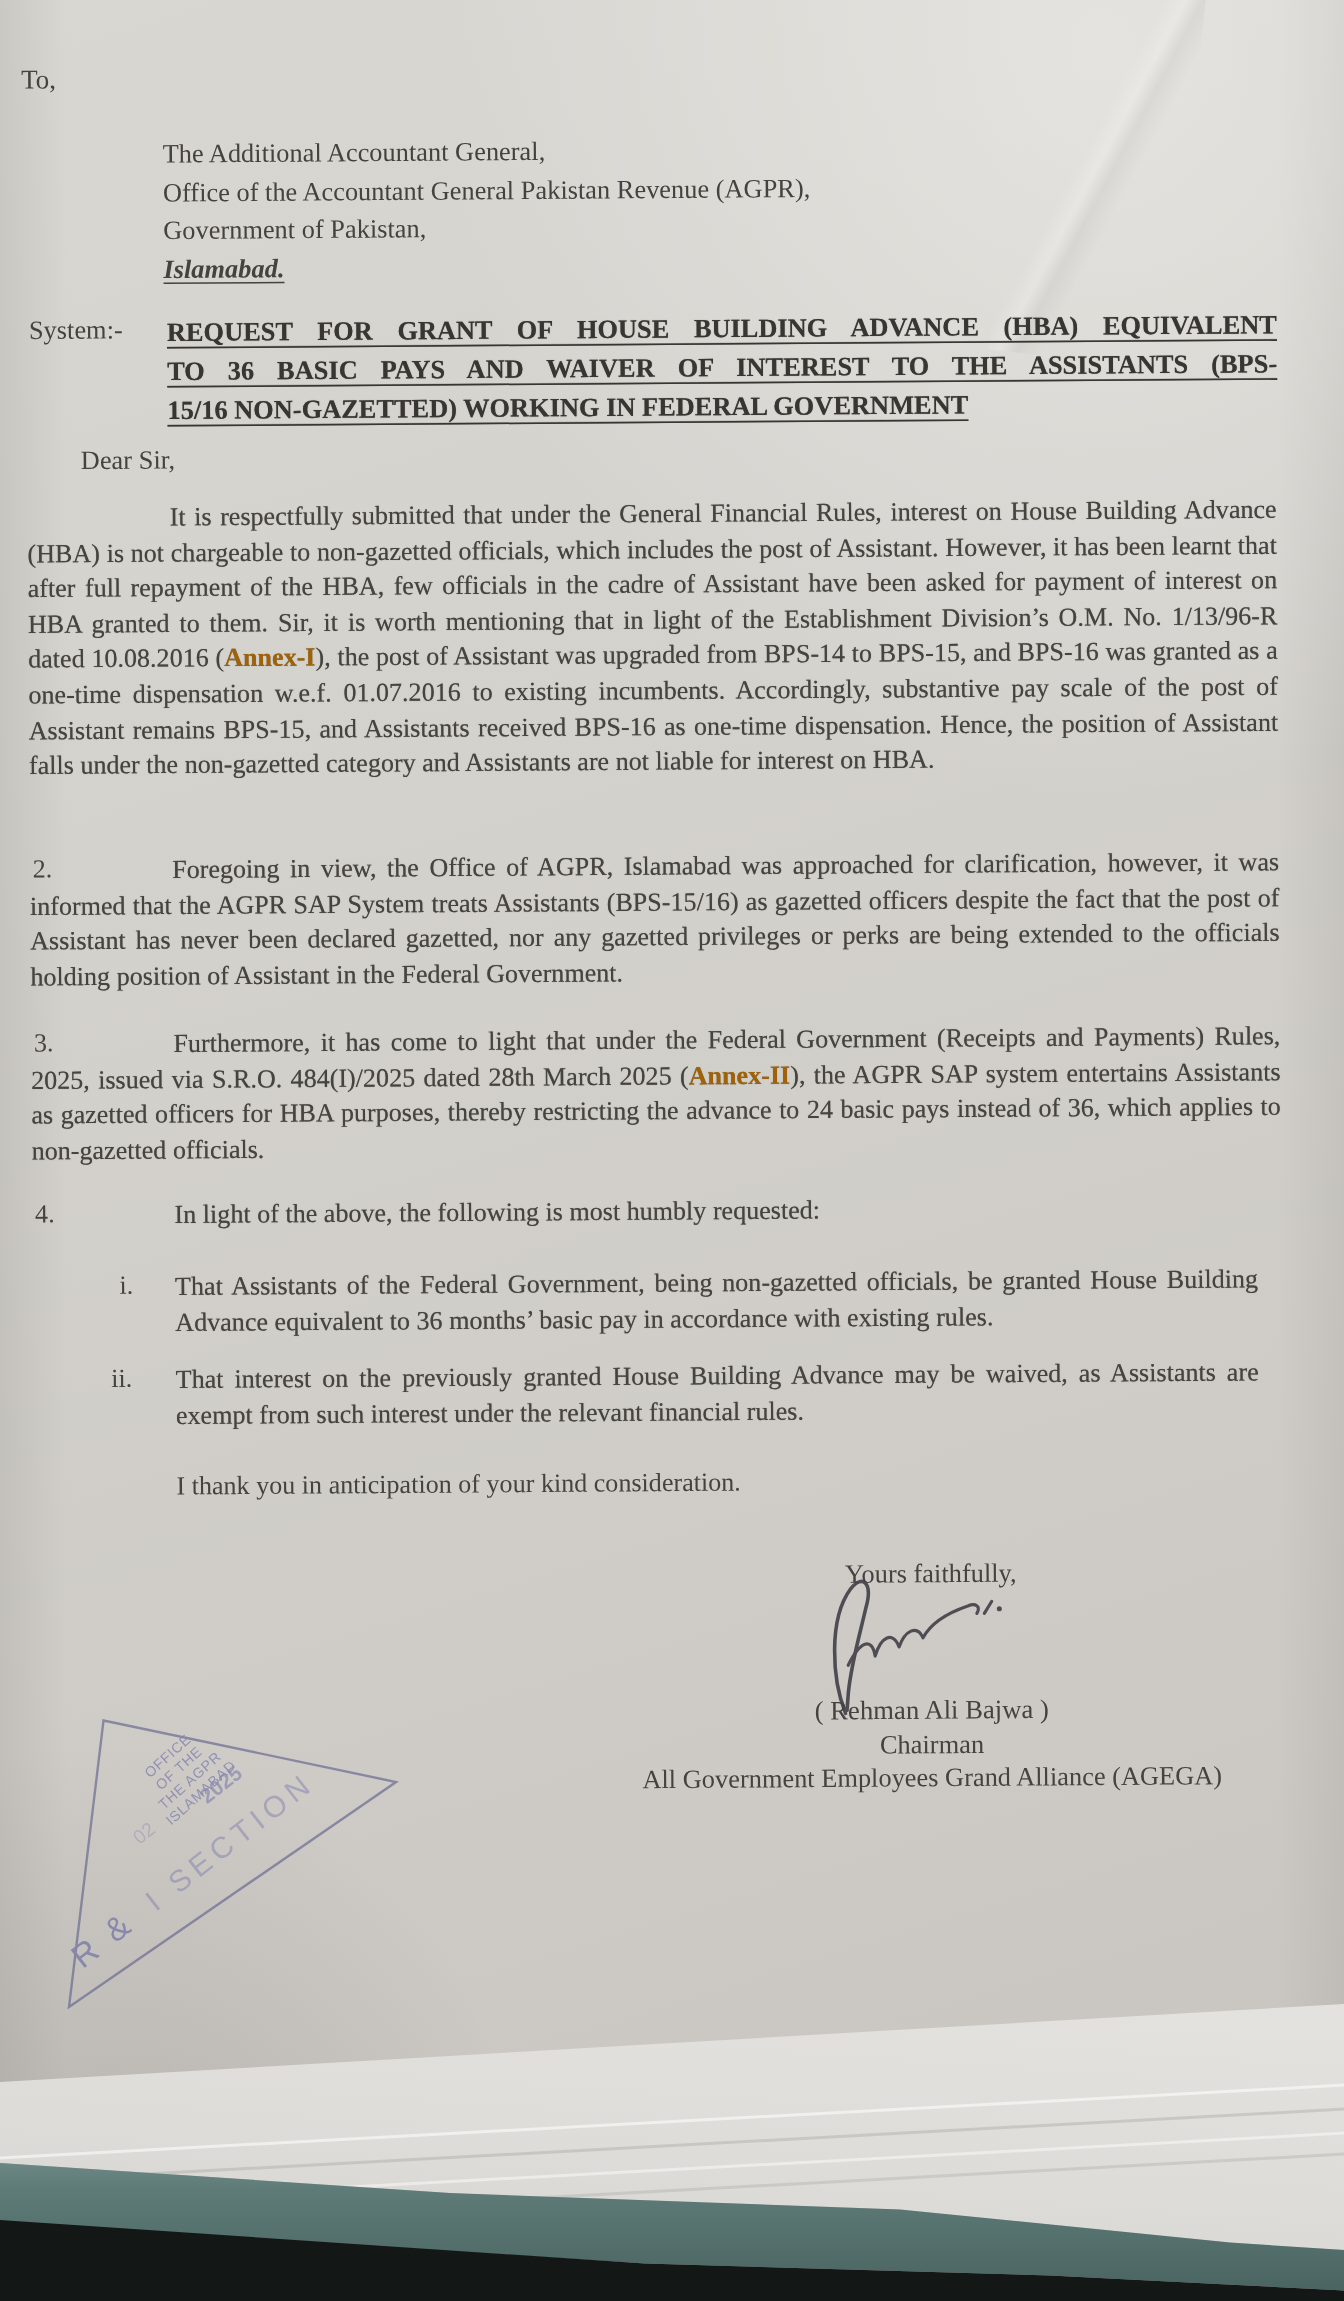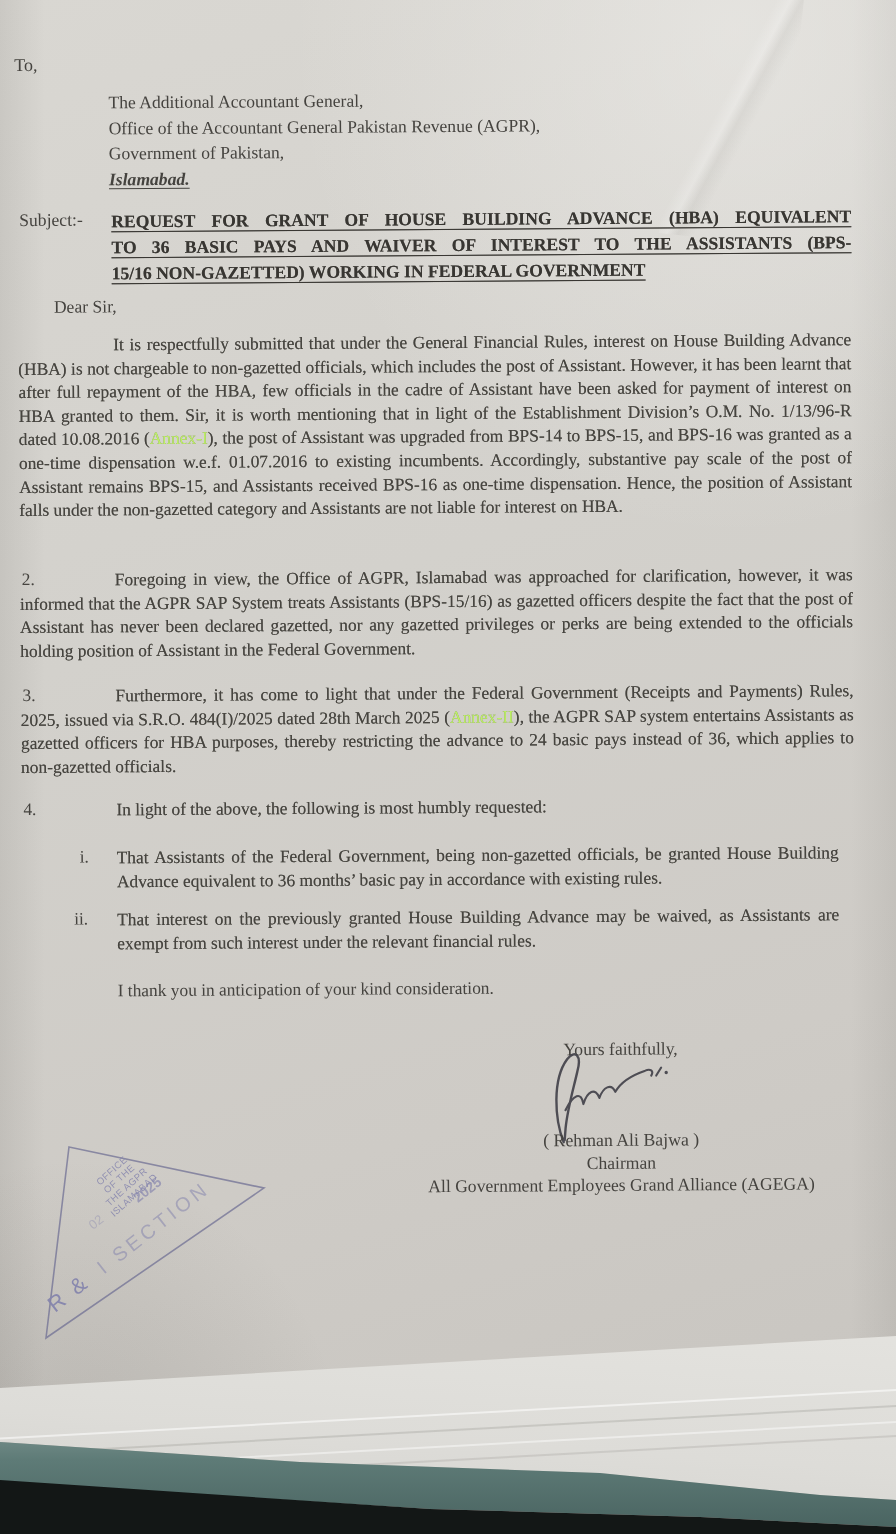--- a/index.html
+++ b/index.html
@@ -21,21 +21,21 @@
   p{margin:0;}
   .pnum{position:absolute;left:2px;top:0;font-size:17.4px;}
   .imarker{position:absolute;left:0;top:0;font-size:17.4px;}
   .addr-line{font-size:17.6px;line-height:25.5px;}
   .addr-city{font-weight:bold;font-style:italic;text-decoration:underline;text-underline-offset:3px;}
   .subject-line{font-size:17.6px;line-height:26px;font-weight:bold;color:#383632;
     text-decoration:underline;text-decoration-thickness:1.4px;text-underline-offset:4px;
     text-align:justify;text-shadow:0 0 .5px rgba(56,54,50,.7);}
   .jlast{text-align-last:justify;}
   .center-line{text-align:center;}
-  .annex{font-weight:normal;color:#bef264;}
+  .annex{font-weight:bold;color:#a16207;}
   .sig-svg{position:absolute;left:534px;top:1050px;}
   .stamp{position:absolute;left:38px;top:1133px;width:235px;height:215px;opacity:.88;}
   .stamp text{font-family:"Liberation Sans",sans-serif;fill:#7d7dab;}
   .sheets{position:absolute;left:0;top:1320px;width:896px;height:214px;
     background:linear-gradient(184deg,#e4e3df 0%,#dddcd8 55%,#d2d1cd 100%);
     clip-path:polygon(0 68px,896px 16px,896px 180px,820px 175px,600px 153px,300px 142px,0 122px);}
   .sheet-line{position:absolute;width:110%;height:2px;left:-20px;transform:rotate(-3.1deg);}
   .edge-shadow{position:absolute;left:0;top:1362px;width:920px;height:26px;transform:rotate(-3.1deg);
     background:linear-gradient(to bottom, rgba(90,88,83,0), rgba(90,88,83,.16));}
   .teal{position:absolute;left:0;top:1420px;width:896px;height:114px;
@@ -46,30 +46,30 @@
 </style>
 </head>
 <body>
 
 <div class="photo">
   <div class="paper"></div>
   <div class="crease"></div>
 
   <div class="letter">
 
-    <div class="abs" style="left:18px;top:52px;font-size:18px;">To,</div>
+    <div class="abs" style="left:18px;top:40px;font-size:18px;">To,</div>
 
     <div class="abs" style="left:112px;top:88px;">
       <div class="addr-line">The Additional Accountant General,</div>
       <div class="addr-line">Office of the Accountant General Pakistan Revenue (AGPR),</div>
       <div class="addr-line">Government of Pakistan,</div>
       <div class="addr-line addr-city">Islamabad.</div>
     </div>
 
-    <div class="abs" style="left:22px;top:207px;font-size:17.6px;">Subject:-</div>
+    <div class="abs" style="left:22px;top:207px;font-size:17.6px;">System:-</div>
 
     <div class="abs" style="left:114px;top:206px;width:740px;">
       <div class="subject-line jlast">REQUEST FOR GRANT OF HOUSE BUILDING ADVANCE (HBA) EQUIVALENT</div>
       <div class="subject-line jlast">TO 36 BASIC PAYS AND WAIVER OF INTEREST TO THE ASSISTANTS (BPS-</div>
       <div class="subject-line">15/16 NON-GAZETTED) WORKING IN FEDERAL GOVERNMENT</div>
     </div>
 
     <div class="abs" style="left:20px;top:294px;font-size:17.6px;margin-left:36px;">Dear Sir,</div>
 
     <div class="abs" style="left:20px;top:331px;width:833px;">

